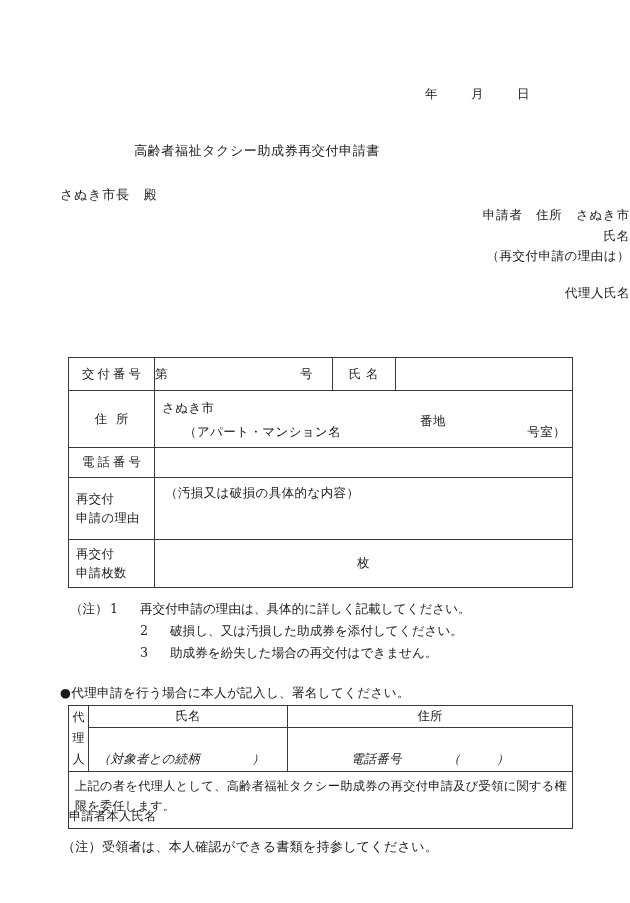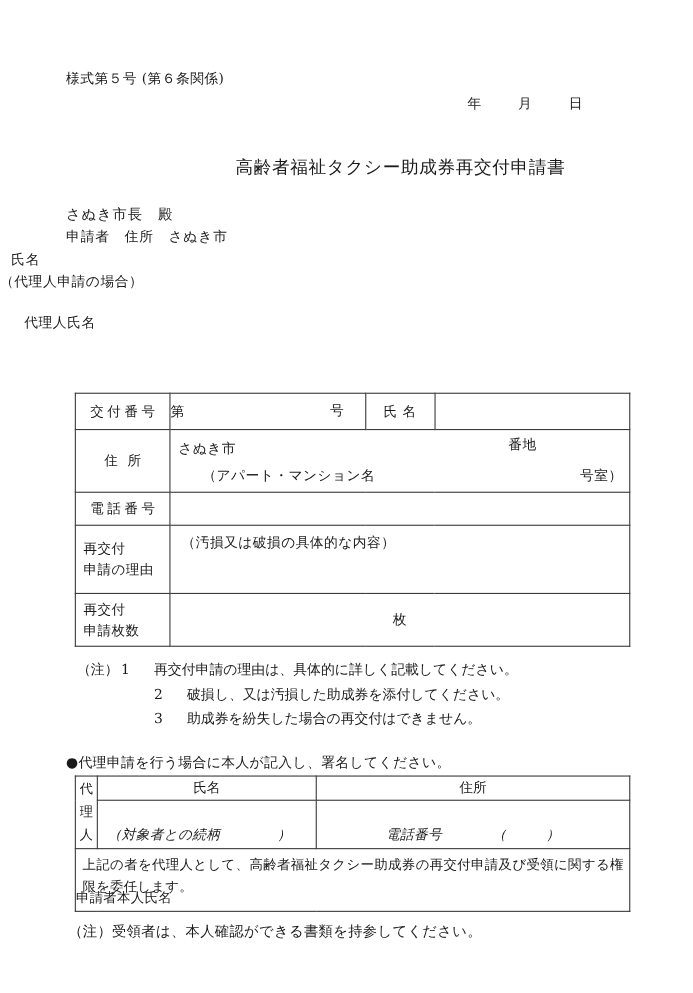--- a/index.html
+++ b/index.html
@@ -36,38 +36,38 @@
     left: 425px; top: 86px;
     font-size: 12.5px;
   }
   .date-line span { display: inline-block; }
   .date-y { width: 46px; }
   .date-m { width: 46px; }
 
   .doc-title {
     left: 0; top: 142px;
     width: 514px;
-    text-align: right;
-    font-size: 16px;
+    text-align: center;
+    font-size: 13px;
     letter-spacing: 0.6px;
     white-space: nowrap;
   }
 
   
   .addressee {
     left: 60px; top: 186px;
     font-size: 13px;
     letter-spacing: 0.8px;
     text-align: center;
   }
   .applicant-block {
     left: 0; top: 205px;
     width: 630px;
     font-size: 12.5px;
-    text-align: left;
+    text-align: right;
   }
   .applicant-block div {
     line-height: 20.5px;
     white-space: nowrap;
   }
   .ab-1 { padding-left: 60px; letter-spacing: 0.8px; }
   .ab-2 { padding-left: 10px; letter-spacing: 0.8px; }
   .ab-3 { padding-left: 0px; letter-spacing: 0.5px; }
   .ab-4 { padding-left: 22px; letter-spacing: 0.5px; margin-top: 16px; }
 
@@ -148,23 +148,22 @@
     position: relative;
     padding: 0;
   }
   .addr-l1 {
     position: absolute;
     left: 7px; top: 9px;
     letter-spacing: 0.4px;
   }
   .addr-banchi {
     position: absolute;
-    left: 265px; top: 5px;
-    letter-spacing: 0.4px;
-    margin-left: 42px;
+    left: 265px; top: 22px;
+    letter-spacing: 0.4px;
   }
   .addr-l2 {
     position: absolute;
     left: 29px; top: 33px;
     letter-spacing: 0.4px;
   }
   .addr-gou {
     position: absolute;
     right: 6px; top: 33px;
     letter-spacing: 0.4px;
@@ -285,34 +284,33 @@
     font-size: 13px;
     letter-spacing: 0.3px;
   }
   .final-note b { font-weight: normal; }
 </style>
 </head>
 <body>
 
 <div class="page">
 
-  <div class="abs form-no">様式第５号 (第６条関係)</div>
 
   <div class="abs date-line">
     <span class="date-y">年</span><span class="date-m">月</span><span>日</span>
   </div>
 
   <div class="abs doc-title">高齢者福祉タクシー助成券再交付申請書</div>
 
   <div class="abs addressee">さぬき市長　殿</div>
 
   <div class="abs applicant-block">
     <div class="ab-1">申請者　住所　さぬき市</div>
     <div class="ab-2">氏名</div>
-    <div class="ab-3">（代理人申請の場合）</div>
+    <div class="ab-3">（再交付申請の理由は）</div>
     <div class="ab-4">代理人氏名</div>
   </div>
 
 
   <table class="main-table">
     <tbody>
         <tr class="r1">
       <td class="lbl">
         <span class="spread">交付番号</span>
       </td>

